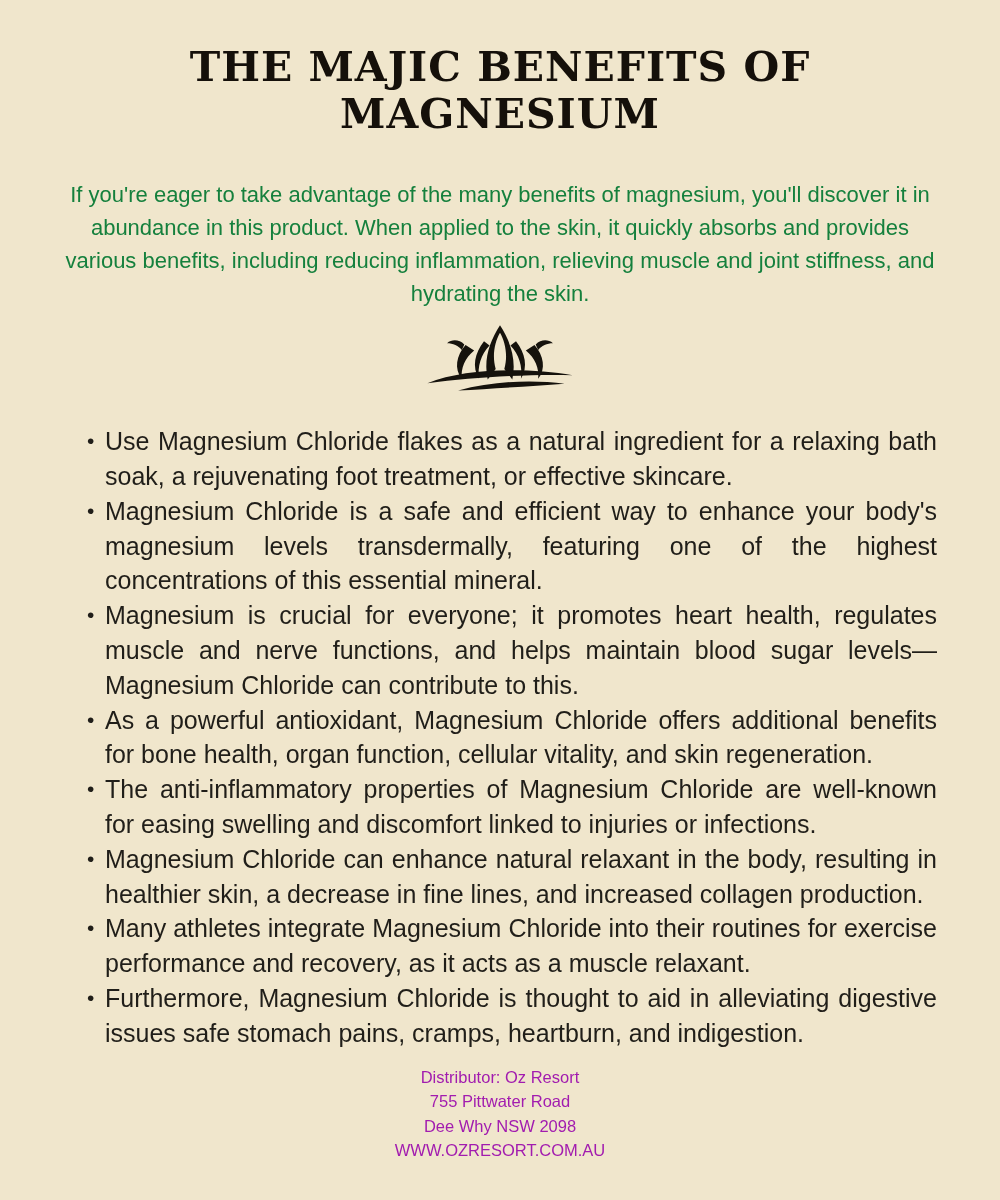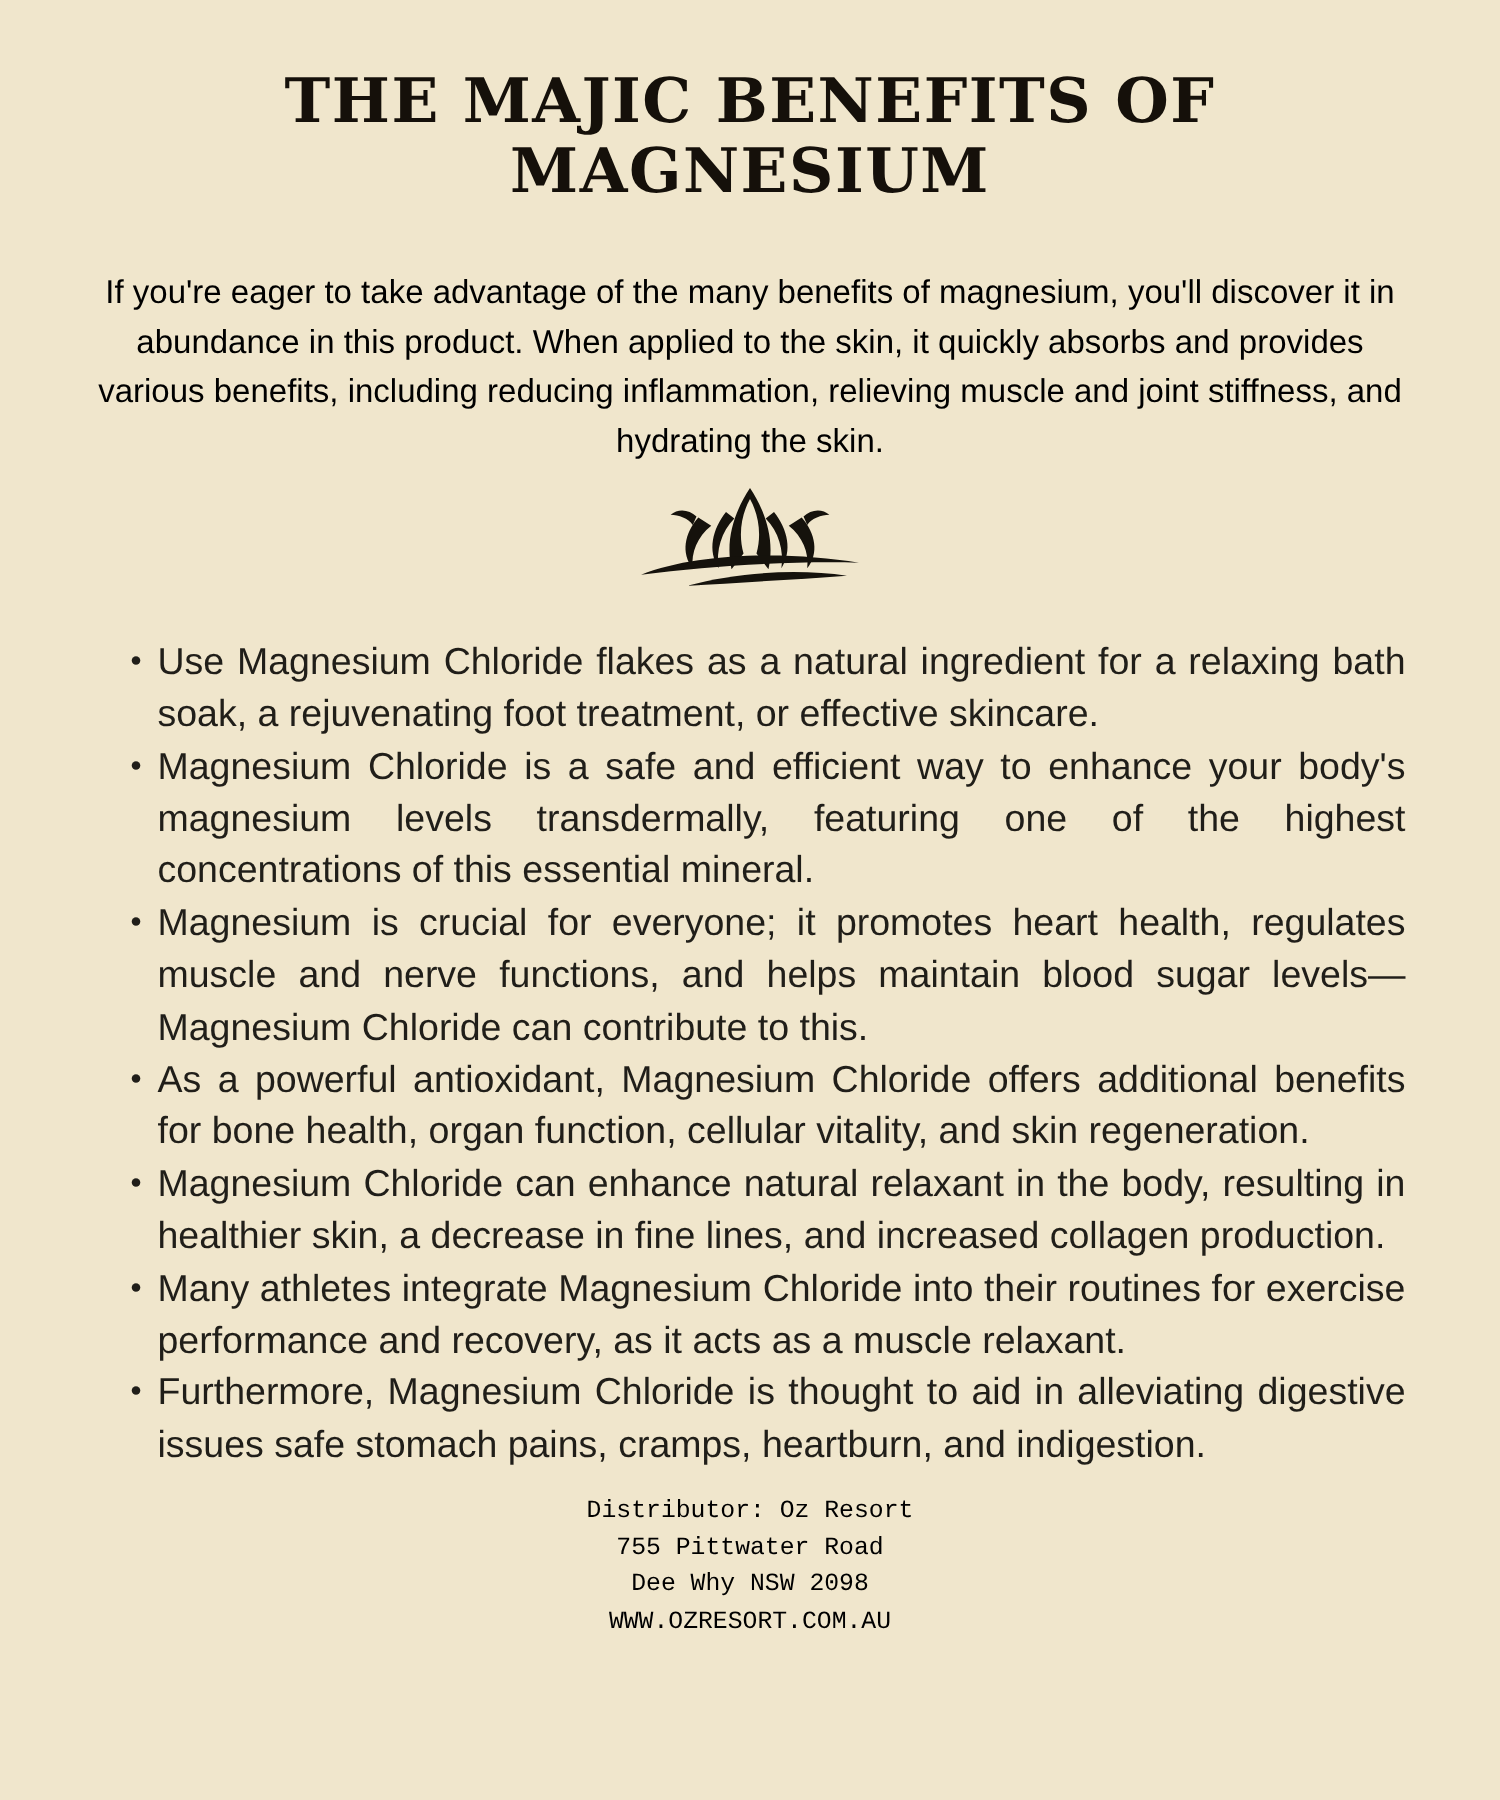--- a/index.html
+++ b/index.html
@@ -28,21 +28,21 @@
     text-align: center;
     color: #15100a;
     margin: 0 40px;
     line-height: 1.15;
   }
   .intro {
     margin: 40px 60px 0 60px;
     font-size: 22px;
     line-height: 33px;
     text-align: center;
-    color: #000000;
+    color: #15803d;
   }
   .lotus-wrap {
     text-align: center;
     margin: 8px auto 14px auto;
     height: 88px;
   }
   .lotus-wrap svg {
     display: inline-block;
   }
   ul.benefits {
@@ -62,24 +62,24 @@
     content: "\2022";
     position: absolute;
     left: 24px;
     top: 0;
     font-size: 21px;
     color: #201e19;
   }
   .footer {
     margin-top: 14px;
     text-align: center;
-    font-family: Liberation Mono, monospace;
+    font-family: Liberation Sans, sans-serif;
     font-size: 16.5px;
     line-height: 24.5px;
-    color: #000000;
+    color: #a21caf;
   }
 </style>
 </head>
 <body>
 
 <div class="flyer">
 
   <h1 class="title">THE MAJIC BENEFITS OF MAGNESIUM</h1>
 
   <p class="intro">If you're eager to take advantage of the many benefits of magnesium, you'll discover it in abundance in this product. When applied to the skin, it quickly absorbs and provides various benefits, including reducing inflammation, relieving muscle and joint stiffness, and hydrating the skin.</p>
@@ -105,20 +105,21 @@
 
       <path d="M62 108 C120 92 185 90 235 97 C180 101 115 105 62 108 Z"></path>
     </svg>
   </div>
 
   <ul class="benefits">
     <li>Use Magnesium Chloride flakes as a natural ingredient for a relaxing bath soak, a rejuvenating foot treatment, or effective skincare.</li>
     <li>Magnesium Chloride is a safe and efficient way to enhance your body's magnesium levels transdermally, featuring one of the highest concentrations of this essential mineral.</li>
     <li>Magnesium is crucial for everyone; it promotes heart health, regulates muscle and nerve functions, and helps maintain blood sugar levels—Magnesium Chloride can contribute to this.</li>
     <li>As a powerful antioxidant, Magnesium Chloride offers additional benefits for bone health, organ function, cellular vitality, and skin regeneration.</li>
+    <li>The anti-inflammatory properties of Magnesium Chloride are well-known for easing swelling and discomfort linked to injuries or infections.</li>
     <li>Magnesium Chloride can enhance natural relaxant in the body, resulting in healthier skin, a decrease in fine lines, and increased collagen production.</li>
     <li>Many athletes integrate Magnesium Chloride into their routines for exercise performance and recovery, as it acts as a muscle relaxant.</li>
     <li>Furthermore, Magnesium Chloride is thought to aid in alleviating digestive issues safe stomach pains, cramps, heartburn, and indigestion.</li>
   </ul>
 
   <div class="footer">
     <div>Distributor: Oz Resort</div>
     <div>755 Pittwater Road</div>
     <div>Dee Why NSW 2098</div>
     <div>WWW.OZRESORT.COM.AU</div>

